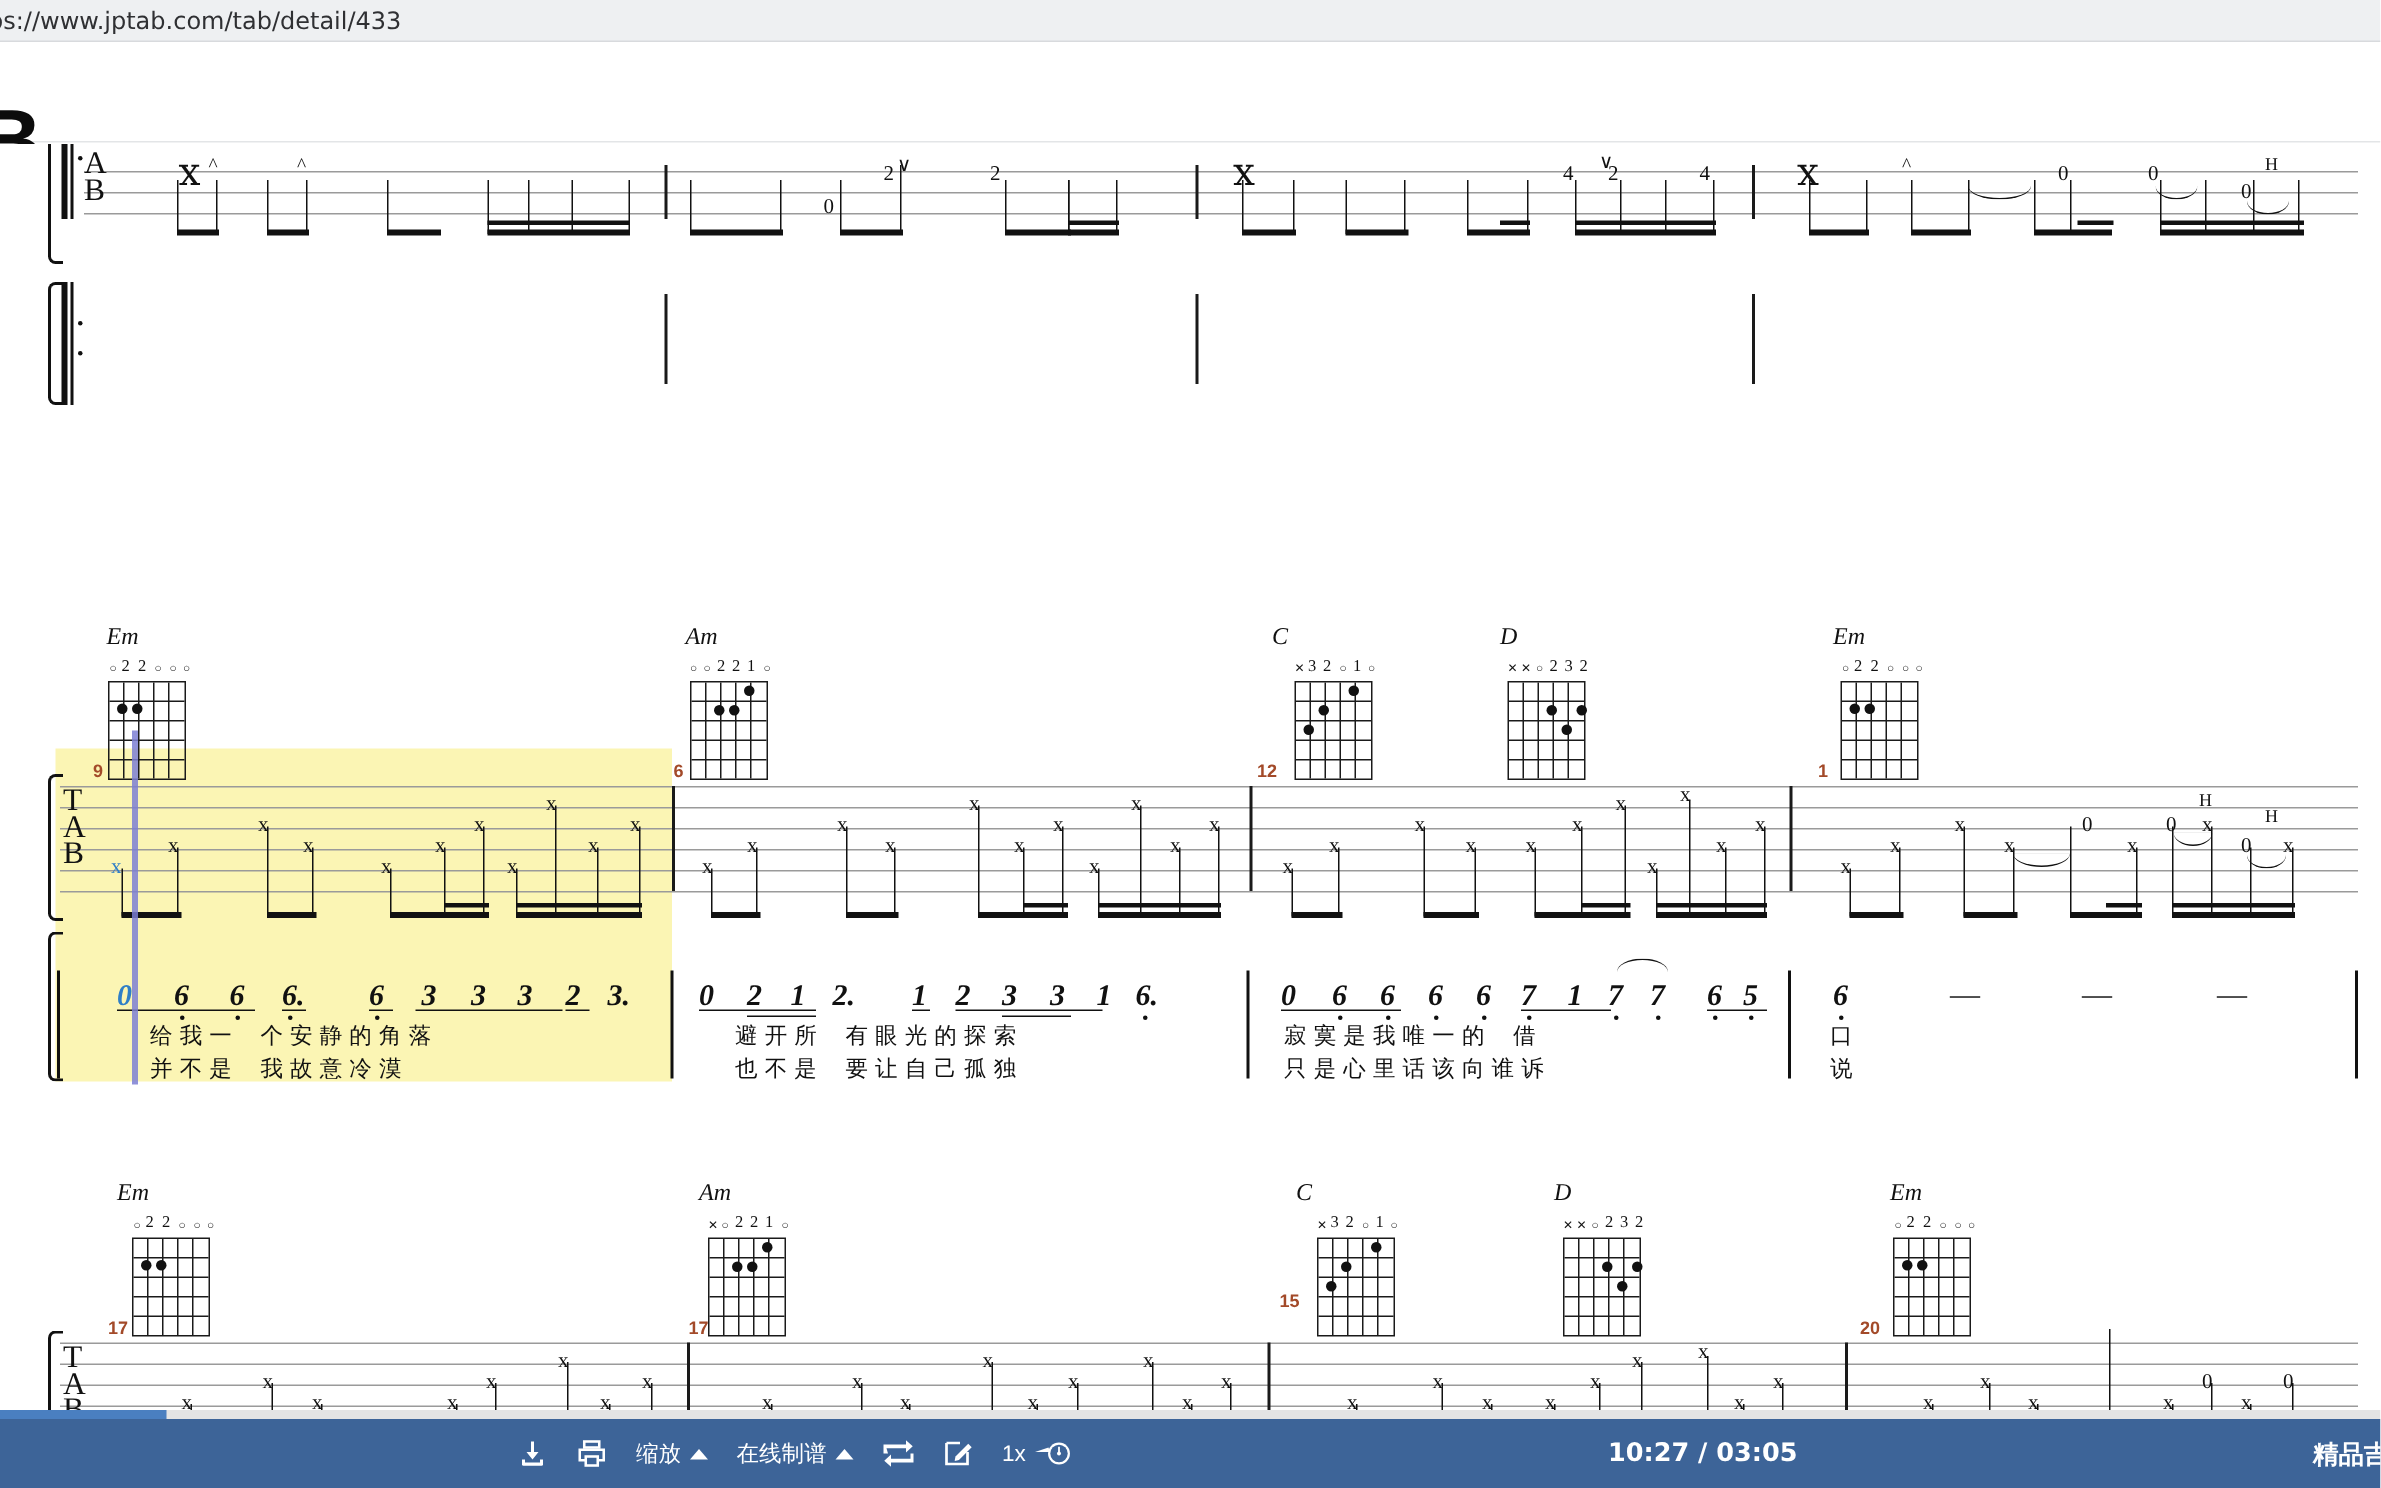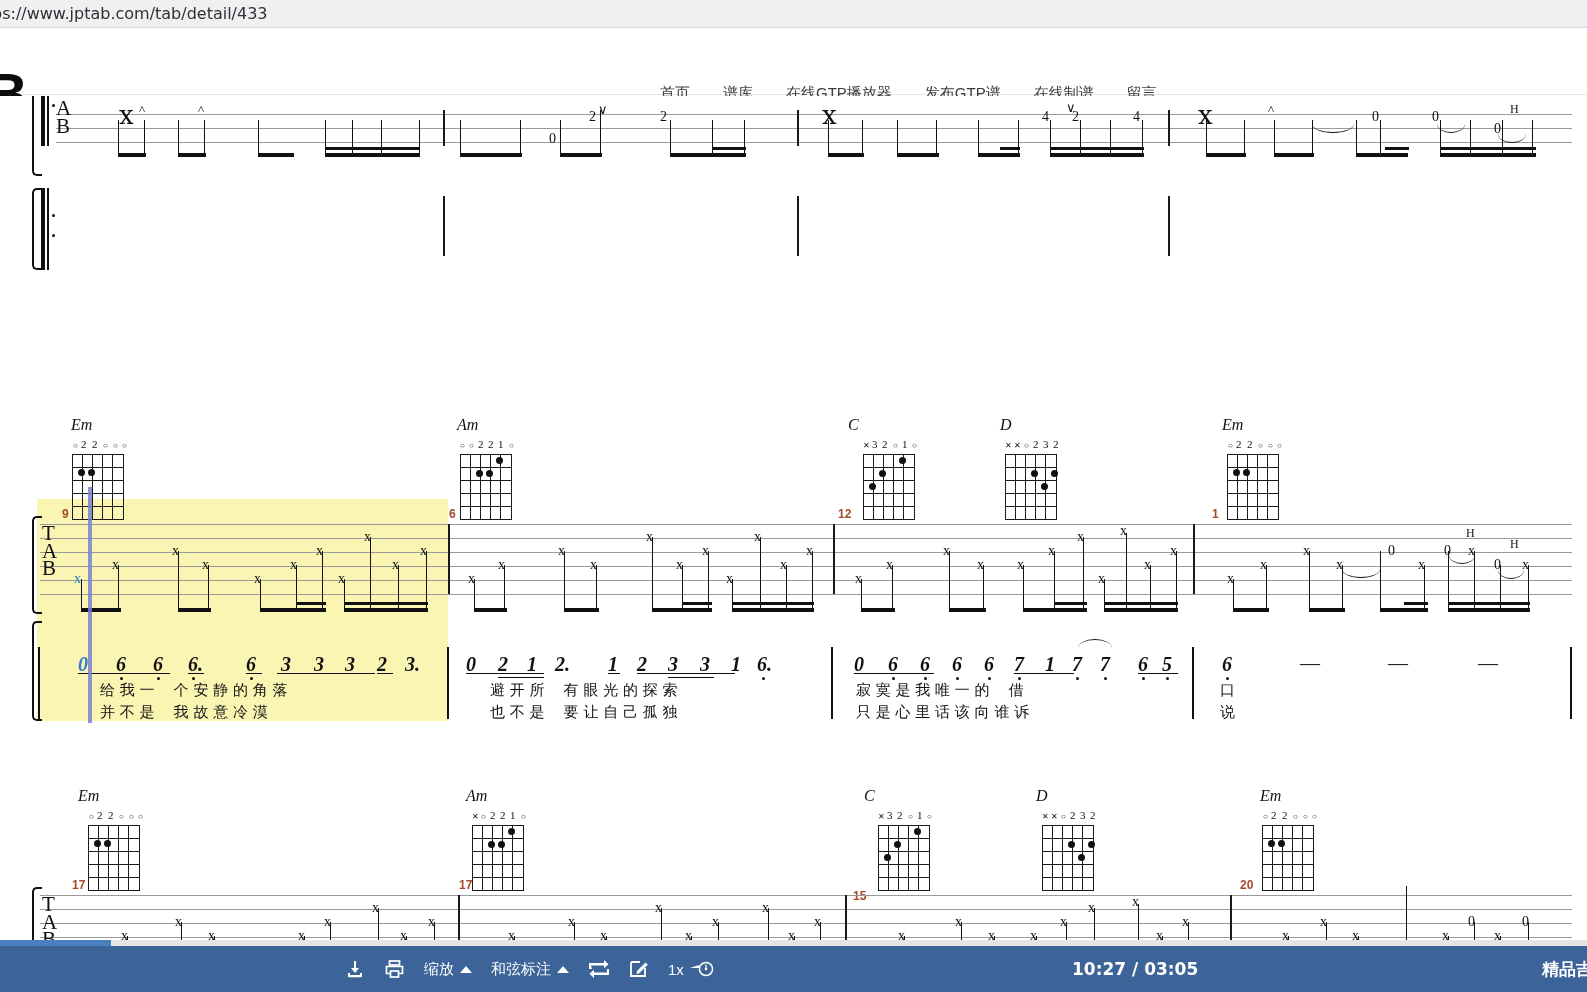--- a/index.html
+++ b/index.html
@@ -233,28 +233,20 @@
 <body>
 
 <div id="app">
 
   <div class="urlbar">
     <div class="urltext">ps://www.jptab.com/tab/detail/433</div>
   </div>
 
   <div class="siteheader">
     <div class="logo">B</div>
-    <div class="nav">
-      <div class="navitem">首页</div>
-      <div class="navitem">谱库</div>
-      <div class="navitem">在线GTP播放器</div>
-      <div class="navitem">发布GTP谱</div>
-      <div class="navitem">在线制谱</div>
-      <div class="navitem">留言</div>
-    </div>
   </div>
 
   <div class="score">
 
     <div class="system" style="top:0;height:180px;">
       <div class="brace" style="left:32px;top:-6px;height:86px;"></div>
       <div class="brace" style="left:32px;top:92px;height:82px;"></div>
 
       <div class="repeat" style="left:41px;top:0px;height:50px;">
         <div class="rb1"></div>
@@ -815,21 +807,21 @@
             <div class="vline" style="left:39px;"></div>
           <div class="hline" style="top:12px;"></div>
             <div class="hline" style="top:25px;"></div>
           <div class="hline" style="top:38px;"></div>
             <div class="hline" style="top:51px;"></div>
         </div>
         <div class="dot" style="left:36px;top:3px;"></div>
         <div class="dot" style="left:16px;top:16px;"></div>
         <div class="dot" style="left:6px;top:29px;"></div>
       </div>
-      <div class="measnum" style="left:853px;top:197px;">15</div>
+      <div class="measnum" style="left:853px;top:168px;">15</div>
 
       <div class="chordlabel" style="left:1036px;top:95px;">D</div>
       <div class="chorddia" style="left:1042px;top:133px;">
         <div class="topmarks">
           <span class="om" style="left:0px;">✕</span>
             <span class="om" style="left:9px;">✕</span>
           <span class="om" style="left:19px;">○</span>
             <span style="left:28px;">2</span>
           <span style="left:38px;">3</span>
             <span style="left:48px;">2</span>
@@ -1009,21 +1001,21 @@
           </svg>
         </span>
       </div>
 
       <div class="tbtn">
         <span>缩放</span>
         <span class="caret"></span>
       </div>
 
       <div class="tbtn">
-        <span>和弦标注</span>
+        <span>在线制谱</span>
         <span class="caret"></span>
       </div>
 
       <div class="tbtn">
         <span>
           <svg width="22" height="20" viewBox="0 0 22 20" fill="#fff">
             <path d="M3 6.5h13v2.8l4.5-4.1L16 1.1V4H1v6h3z"></path>
             <path d="M19 13.5H6v-2.8L1.5 14.8 6 18.9V16h15v-6h-2z"></path>
           </svg>
         </span>

